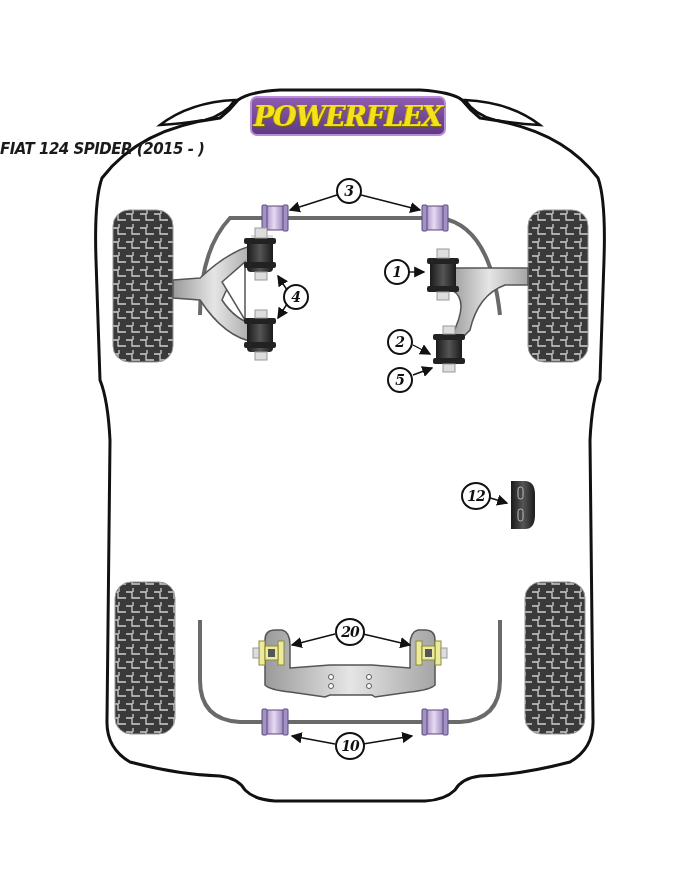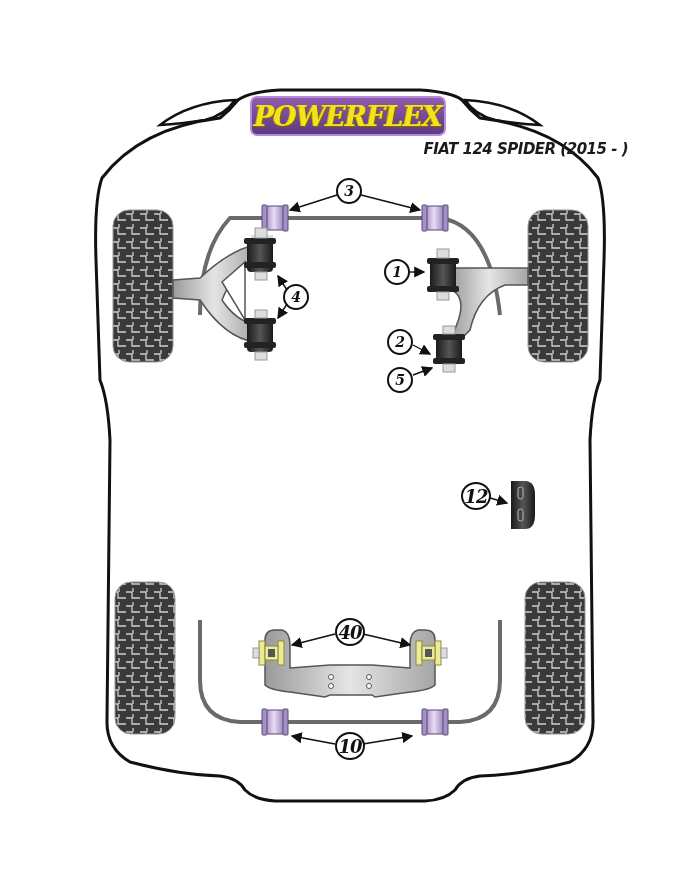--- a/index.html
+++ b/index.html
@@ -3,26 +3,26 @@
 <meta charset="utf-8">
 <style>
   html, body { margin:0; padding:0; background:#ffffff; }
   body { width:700px; height:869px; position:relative; overflow:hidden; font-family:"DejaVu Sans", sans-serif; }
   #stage { position:absolute; left:0; top:0; width:700px; height:869px; }
   .logo { position:absolute; left:250px; top:96px; width:196px; height:40px; border-radius:7px;
           background:linear-gradient(#8e5bb0,#5e3a82); border:2px solid #b98bd8; box-sizing:border-box;
           display:flex; align-items:center; justify-content:center; }
   .logo span { font-family:"DejaVu Serif", serif; font-weight:bold; font-style:italic; font-size:27px;
                letter-spacing:-1px; color:#f5e21a; text-shadow:1px 1px 0 #7a6a00, -1px 0 0 #c7b300; }
-  .subtitle { position:absolute; left:0; width:628px; top:140px; text-align:right;
+  .subtitle { position:absolute; left:0; width:628px; top:140px; text-align:left;
               font-family:"DejaVu Sans", sans-serif; font-weight:bold; font-style:italic; font-size:15px; color:#1b1b1b; letter-spacing:-0.5px; }
   .callout { position:absolute; width:26px; height:26px; border:2px solid #111; border-radius:50%; background:#fff;
              box-sizing:border-box; display:flex; align-items:center; justify-content:center;
              font-family:"DejaVu Serif", serif; font-weight:bold; font-style:italic; font-size:14px; color:#111; }
-  .callout.wide { width:30px; height:28px; font-size:18px; letter-spacing:-1px; }
+  .callout.wide { width:30px; height:28px; font-size:14px; letter-spacing:-1px; }
 </style>
 </head>
 <body>
 
 <div id="stage">
   <svg width="700" height="869" viewBox="0 0 700 869" xmlns="http://www.w3.org/2000/svg" style="position:absolute;left:0;top:0;">
     <defs>
       <pattern id="tread" width="14" height="14" patternUnits="userSpaceOnUse">
         <rect width="14" height="14" fill="#3a3a3a"></rect>
         <path d="M0 4 H6 V10 H14" fill="none" stroke="#cfcfcf" stroke-width="1.3"></path>
@@ -161,15 +161,15 @@
     <span>POWERFLEX</span>
   </div>
   <div class="subtitle">FIAT 124 SPIDER (2015 - )</div>
 
   <div class="callout" style="left:336px;top:178px;">3</div>
   <div class="callout" style="left:283px;top:284px;">4</div>
   <div class="callout" style="left:384px;top:259px;">1</div>
   <div class="callout" style="left:387px;top:329px;">2</div>
   <div class="callout" style="left:387px;top:367px;">5</div>
   <div class="callout wide" style="left:461px;top:482px;">12</div>
-  <div class="callout wide" style="left:335px;top:618px;">40</div>
+  <div class="callout wide" style="left:335px;top:618px;">20</div>
   <div class="callout wide" style="left:335px;top:732px;text-align:right;">10</div>
 </div>
 
 </body></html>

